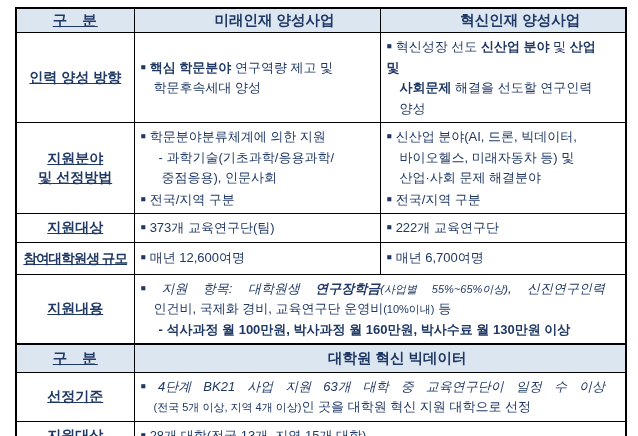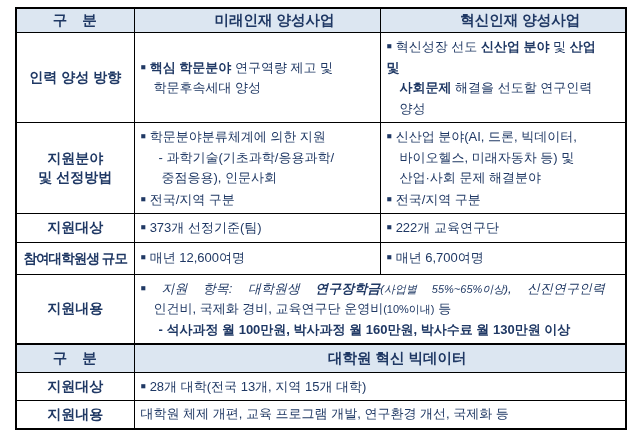--- a/index.html
+++ b/index.html
@@ -5,21 +5,21 @@
   html,body{margin:0;padding:0;background:#ffffff;}
   .page{position:relative;width:638px;height:436px;background:#ffffff;
         font-family:"Liberation Sans","DejaVu Sans",sans-serif;color:#1f3864;overflow:hidden;}
   table.tbl{position:absolute;left:15px;top:7px;width:610px;
         border-collapse:collapse;table-layout:fixed;border:2px solid #000;}
   td{border:1px solid #000;vertical-align:middle;color:#1f3864;overflow:hidden;padding-left:36px;}
   col.c1{width:118px;} col.c2{width:246px;} col.c3{width:246px;}
   tr.hdr td{background:#dce6f1;text-align:center;font-weight:bold;font-size:14.5px;}
   tr.hdr2 td{border-top:2px solid #000;}
   td.lab{text-align:center;font-weight:bold;font-size:14px;white-space:pre-line;
-         line-height:19px;padding:2px 1px;}
+         line-height:19px;padding:2px 1px;text-decoration:underline;}
   td.lab.tight{font-size:13.5px;letter-spacing:-0.9px;}
   td.lab.wsp{word-spacing:9px;letter-spacing:1px;}
   td.cnt{font-size:13px;padding:3px 20px 3px 6px;}
   .ln{line-height:20.5px;}
   .b{font-weight:bold;}
   .sm{font-size:11px;}
   .bu{font-size:8.5px;vertical-align:2px;padding-right:4px;}
   .ind1{padding-left:13px;}
   .ind2{padding-left:21px;}
   .ind3{padding-left:4px;margin-left:14px;}
@@ -71,21 +71,21 @@
             <div class="ln"><span class="bu">■</span><span class="">신산업 분야(AI, 드론, 빅데이터,</span></div>
             <div class="ln ind1"><span class="">바이오헬스, 미래자동차 등) 및</span></div>
             <div class="ln ind1"><span class="">산업·사회 문제 해결분야</span></div>
             <div class="ln"><span class="bu">■</span><span class="">전국/지역 구분</span></div>
           </td>
     </tr>
 
     <tr class="rh4">
       <td class="lab">지원대상</td>
       <td class="cnt">
-            <div class="ln"><span class="bu">■</span><span class="">373개 선정기준(팀)</span></div>
+            <div class="ln"><span class="bu">■</span><span class="">373개 교육연구단(팀)</span></div>
           </td>
       <td class="cnt">
             <div class="ln"><span class="bu">■</span><span class="">222개 교육연구단</span></div>
           </td>
     </tr>
 
     <tr class="rh5">
       <td class="lab tight">참여대학원생 규모</td>
       <td class="cnt">
             <div class="ln"><span class="bu">■</span><span class="">매년 12,600여명</span></div>
@@ -102,20 +102,27 @@
             <div class="ln ind1"><span class="">인건비, 국제화 경비, 교육연구단 운영비</span><span class="sm">(10%이내)</span><span class=""> 등</span></div>
             <div class="ln ind3"><span class="b">- 석사과정 월 100만원, 박사과정 월 160만원, 박사수료 월 130만원 이상</span></div>
           </td>
     </tr>
 
     <tr class="hdr hdr2 rh7">
       <td class="lab wsp">구 분</td>
       <td colspan="2">대학원 혁신 빅데이터</td>
     </tr>
 
+    <tr class="rh8">
+      <td class="lab">선정기준</td>
+      <td class="cnt" colspan="2">
+            <div class="ln just"><span class="bu">■</span><span class="">4단계 BK21 사업 지원 63개 대학 중 교육연구단이 일정 수 이상</span></div>
+            <div class="ln ind1"><span class="sm">(전국 5개 이상, 지역 4개 이상)</span><span class="">인 곳을 대학원 혁신 지원 대학으로 선정</span></div>
+          </td>
+    </tr>
 
     <tr class="rh9">
       <td class="lab">지원대상</td>
       <td class="cnt" colspan="2">
             <div class="ln"><span class="bu">■</span><span class="">28개 대학(전국 13개, 지역 15개 대학)</span></div>
           </td>
     </tr>
 
     <tr class="rh10">
       <td class="lab">지원내용</td>

